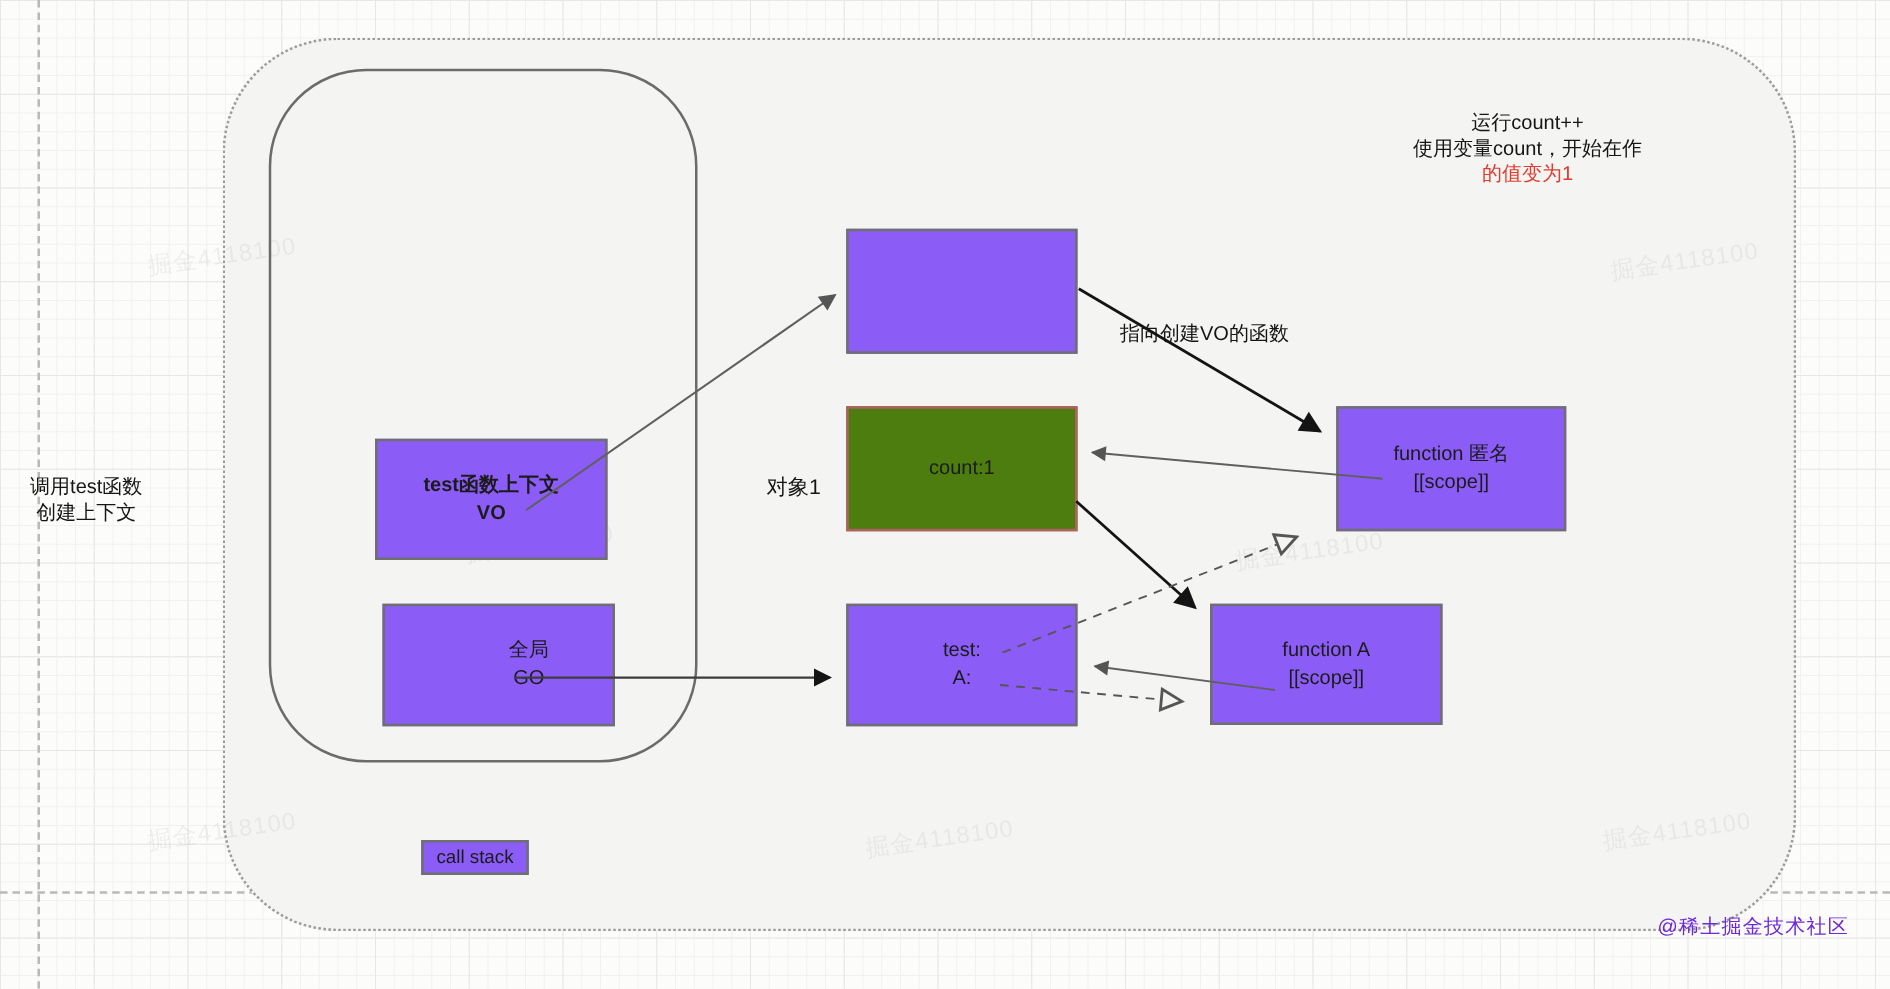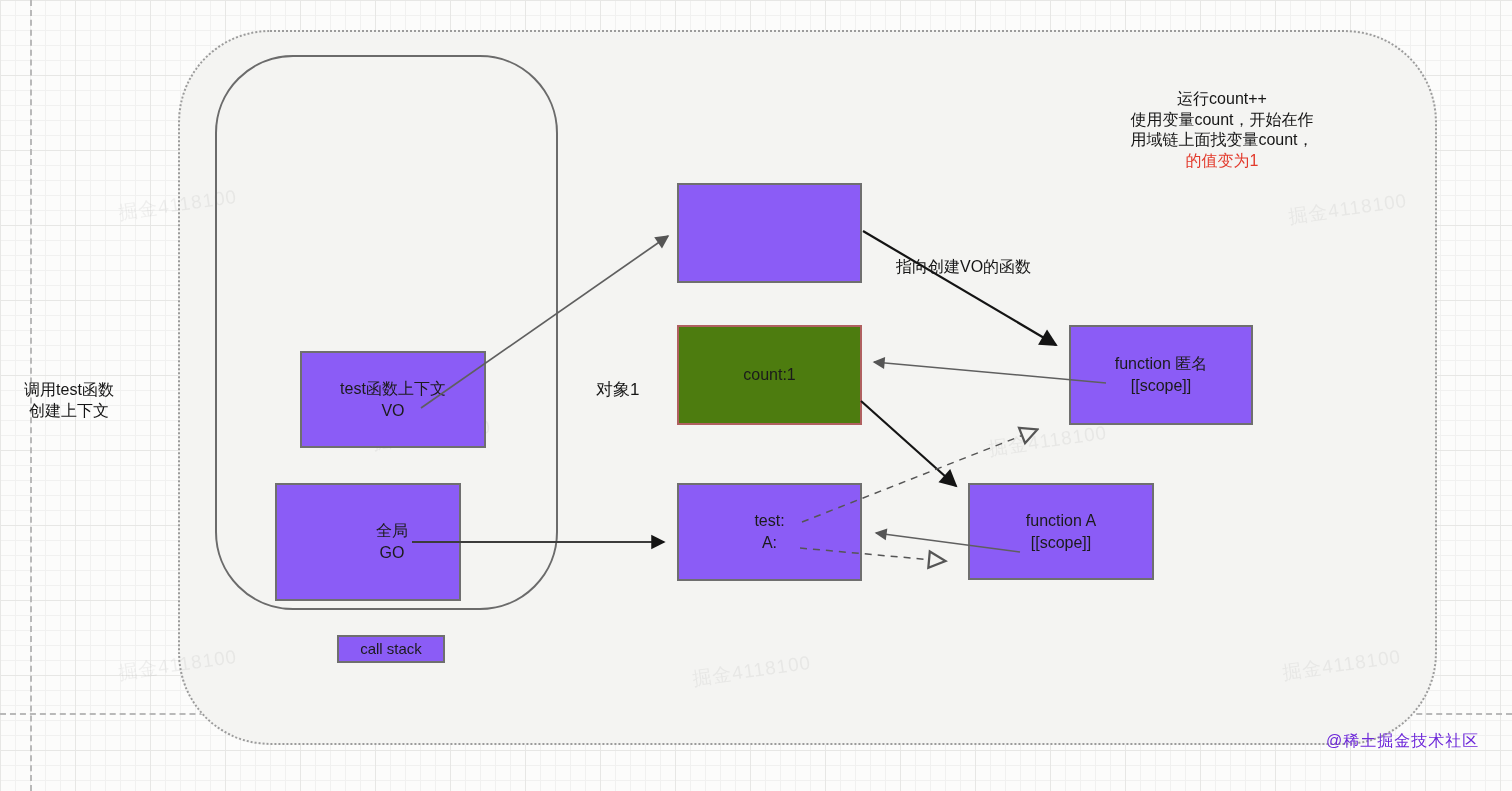--- a/index.html
+++ b/index.html
@@ -23,30 +23,30 @@
   .callstack-frame{
     position:absolute;left:215px;top:55px;width:343px;height:555px;
     border:2px solid #6b6b6b;border-radius:78px;box-sizing:border-box;background:transparent;
   }
   .box{
     position:absolute;box-sizing:border-box;border:2px solid #6f6f6f;background:#8b5cf6;
     display:flex;flex-direction:column;align-items:center;justify-content:center;
     font-size:16px;color:#1b1b1b;line-height:22px;text-align:center;
   }
   .box.pink{background:#4d7c0f;border-color:#B06060;}
-  #box-vo{left:300px;top:351px;width:186px;height:97px;}
-  #box-go{left:275px;top:483px;width:186px;height:118px;padding-left:48px;}
-  #box-callstack{left:337px;top:635px;width:108px;height:28px;font-size:15px;line-height:16px;}
+  #box-vo{left:300px;top:351px;width:186px;height:97px;font-weight:bold;}
+  #box-go{left:306px;top:483px;width:186px;height:98px;padding-left:48px;}
+  #box-callstack{left:337px;top:672px;width:86px;height:28px;font-size:15px;line-height:16px;}
   #box-empty{left:677px;top:183px;width:185px;height:100px;}
   #box-obj1{left:677px;top:325px;width:185px;height:100px;}
   #box-test{left:677px;top:483px;width:185px;height:98px;}
   #box-fnanon{left:1069px;top:325px;width:184px;height:100px;}
   #box-fna{left:968px;top:483px;width:186px;height:97px;}
   .anno{position:absolute;color:#151515;}
-  #label-obj1{left:596px;top:378px;width:78px;text-align:left;font-size:17px;}
+  #label-obj1{left:596px;top:378px;width:78px;text-align:center;font-size:17px;}
   #left-note{left:4px;top:379px;width:130px;text-align:center;font-size:16px;line-height:21px;}
   #arrow-label{left:896px;top:257px;font-size:16px;}
   #note{left:1100px;top:89px;width:244px;text-align:center;font-size:16px;line-height:20.5px;font-weight:500;}
   .note-red{color:#E23A2C;}
   .watermark{
     position:absolute;color:#8f8f8f;opacity:0.12;font-size:19px;letter-spacing:1px;
     transform:rotate(-8deg);white-space:nowrap;pointer-events:none;
   }
   .credit{position:absolute;left:1326px;top:731px;font-size:16px;color:#6d28d9;letter-spacing:1px;}
   #arrow-layer{position:absolute;left:0;top:0;width:1512px;height:791px;pointer-events:none;}
@@ -134,17 +134,16 @@
 <div class="anno" id="left-note">
   <div>调用test函数</div>
   <div>创建上下文</div>
 </div>
 
 <div class="anno" id="arrow-label">指向创建VO的函数</div>
 
 <div class="anno" id="note">
   <div>运行count++</div>
   <div>使用变量count，开始在作</div>
-  <div>用域链上面找变量count，</div>
   <div class="note-red">的值变为1</div>
 </div>
 
 <div class="credit">@稀土掘金技术社区</div>
 
 </body></html>

